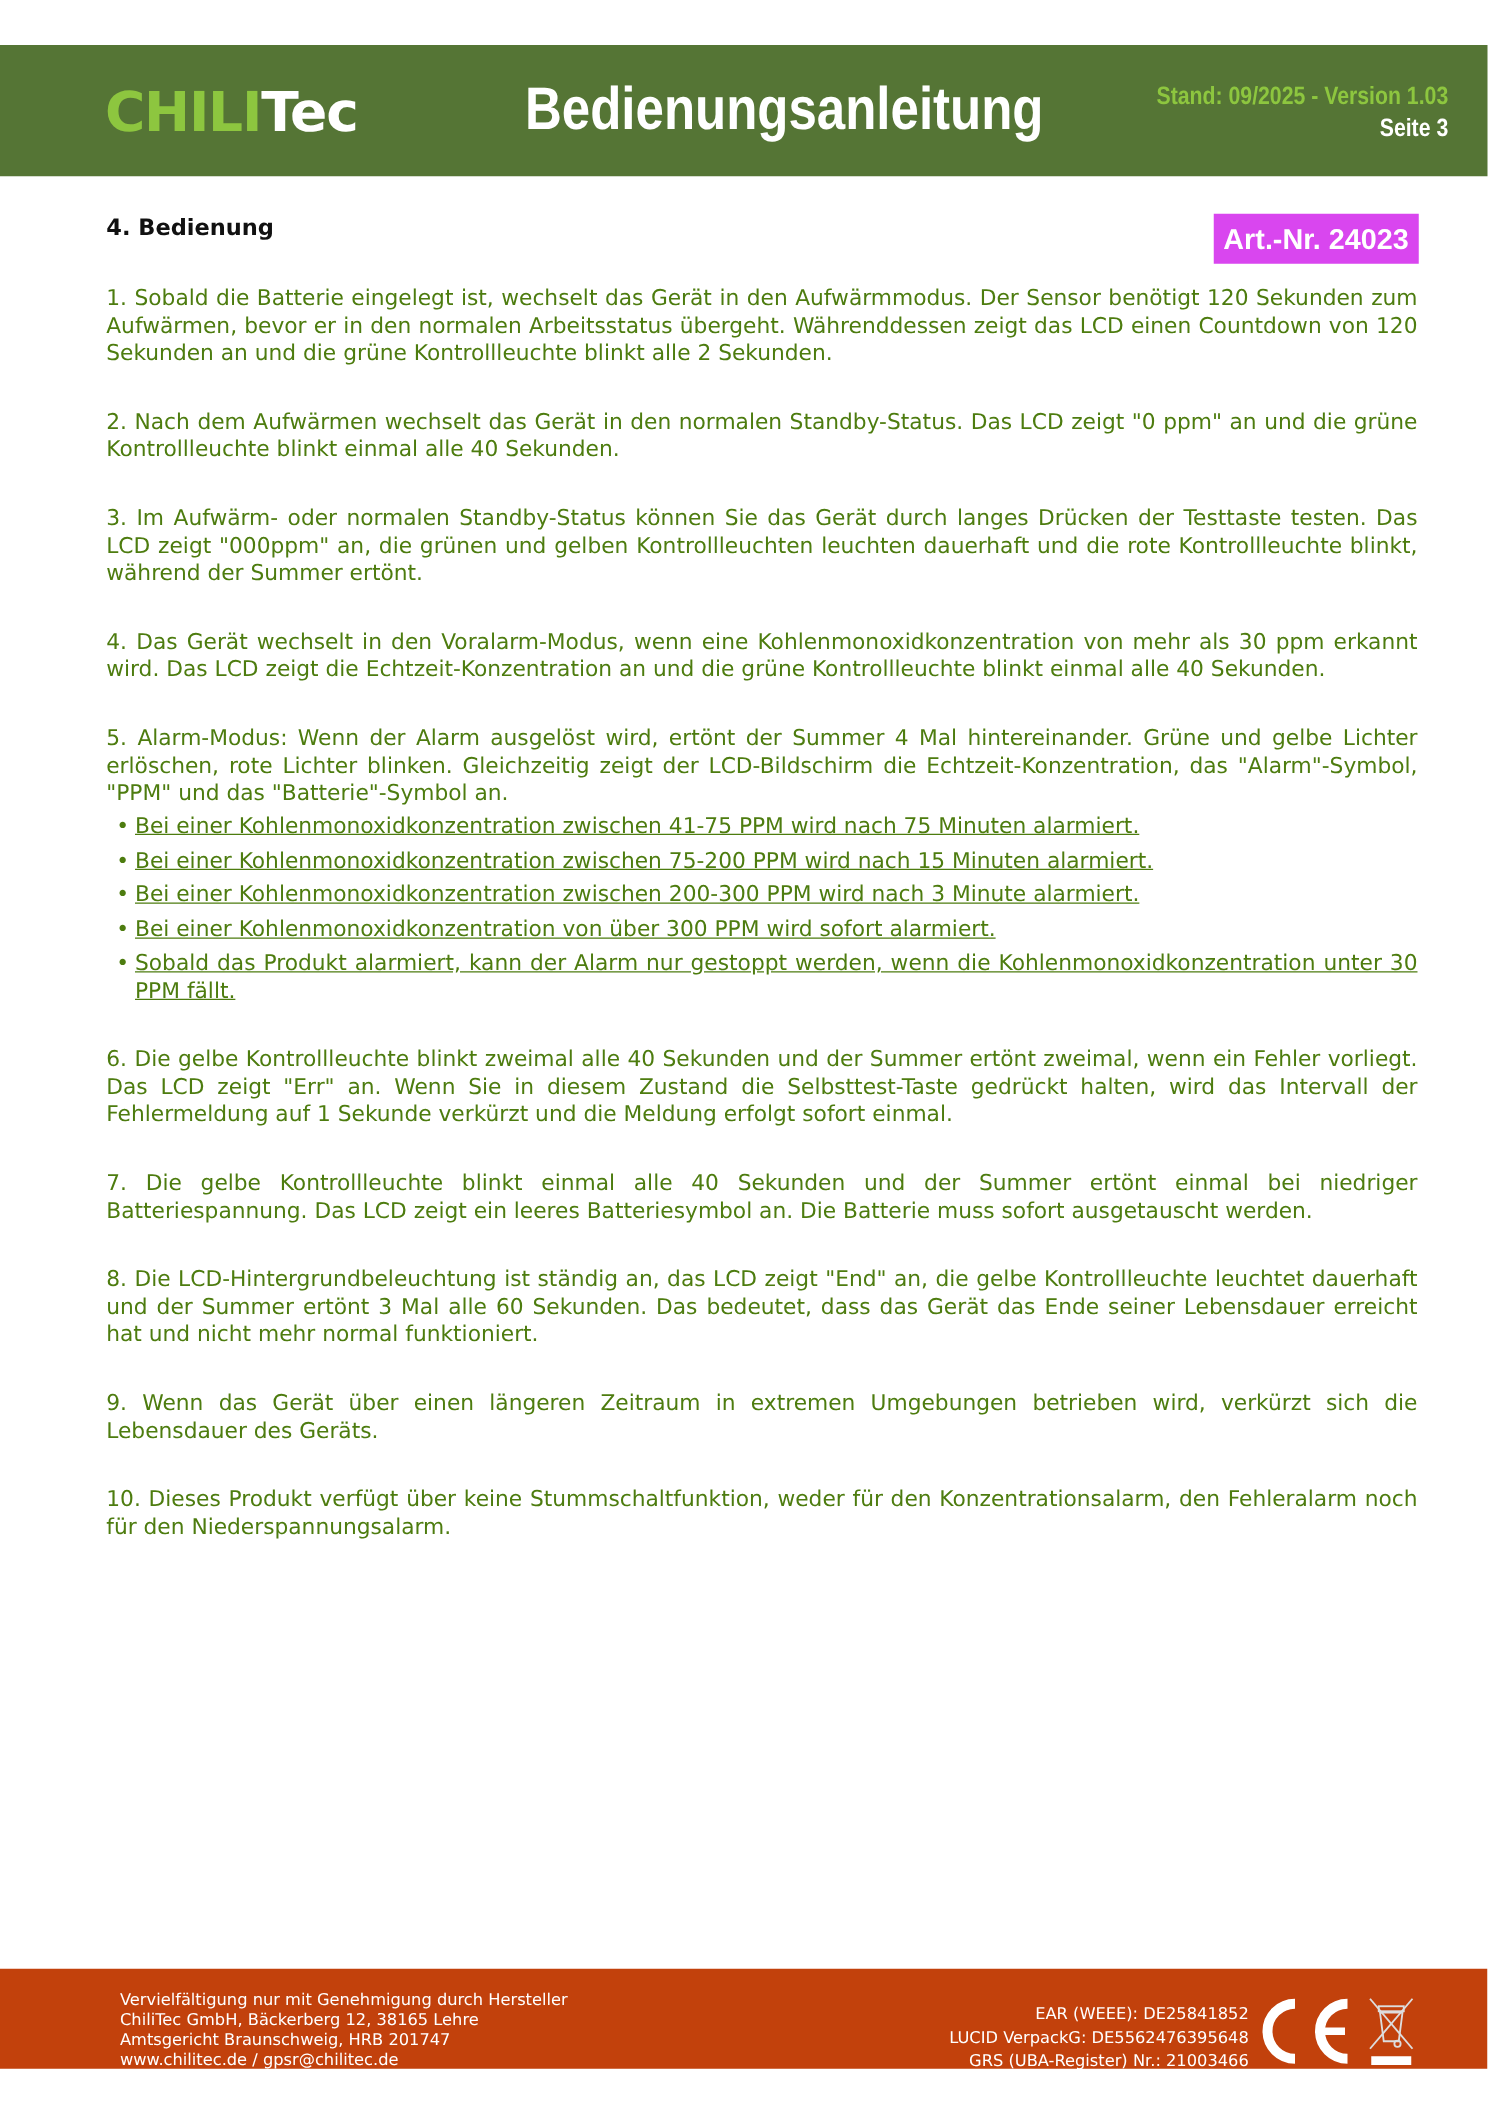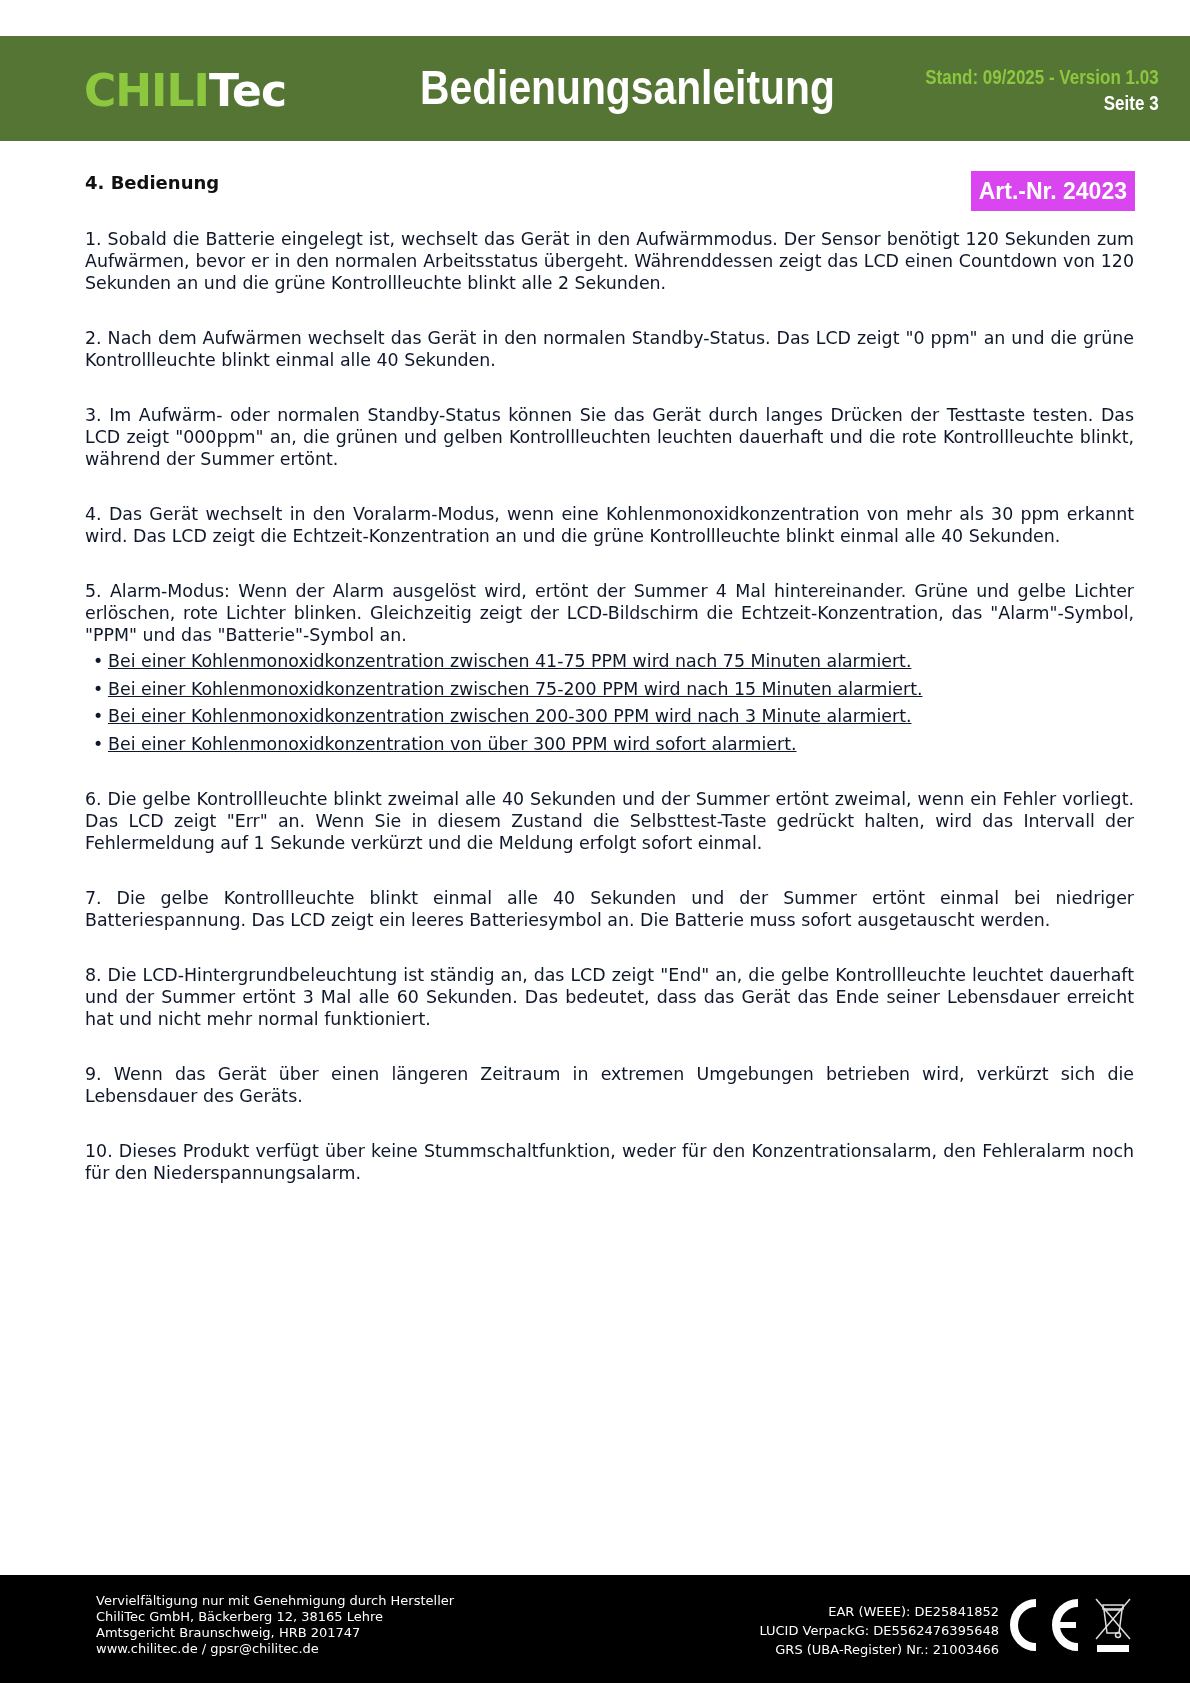--- a/index.html
+++ b/index.html
@@ -7,26 +7,26 @@
   .header { position: absolute; left: 0; top: 36px; width: 1190px; height: 105px; background: #557535; padding-left: 24px; }
   .logo { position: absolute; left: 84px; top: 34px; height: 42px; display: flex; align-items: flex-end; font-family: "DejaVu Sans", sans-serif; font-weight: bold; font-size: 44px; letter-spacing: -1px; line-height: 42px; }
   .logo .chili { color: #8dc63f; }
   .logo .tec { color: #ffffff; }
   .title { position: absolute; left: 420px; top: 24px; font-family: "Liberation Sans", sans-serif; font-weight: bold; font-size: 48px; color: #ffffff; letter-spacing: 0px; transform: scaleX(0.85); transform-origin: left top; }
   .meta { position: absolute; right: 55px; top: 28px; text-align: right; font-family: "Liberation Sans", sans-serif; font-weight: bold; transform: scaleX(0.85); transform-origin: right top; }
   .meta .version { color: #8dc63f; font-size: 20px; line-height: 26px; }
   .meta .page { color: #ffffff; font-size: 20px; line-height: 26px; }
   .section-title { position: absolute; left: 85px; top: 172px; font-size: 18px; font-weight: bold; color: #111; }
   .art-badge { position: absolute; right: 55px; top: 171px; height: 40px; padding: 0 8px; background: #d946ef; color: #fff; font-family: "Liberation Sans", sans-serif; font-weight: bold; font-size: 23px; line-height: 40px; }
-  .content { position: absolute; left: 85px; top: 228px; width: 1049px; font-size: 17.4px; line-height: 22px; color: #0f172a; }
+  .content { position: absolute; left: 85px; top: 228px; width: 1049px; font-size: 17.4px; line-height: 22px; color: #4d7c0f; }
   .para { margin: 0 0 33px 0; text-align: justify; }
   .bullets { list-style: none; padding: 0; margin: 4px 0 0 0; text-decoration: underline; }
   .bullets li { padding-left: 23px; text-indent: -15px; margin: 0 0 5.5px 0; text-align: justify; }
   .bullets li::before { content: "\2022"; display: inline-block; width: 15px; text-indent: 0; }
-  .footer { position: absolute; left: 0; top: 1575px; width: 1190px; height: 108px; background: #000000; color: #fff; }
+  .footer { position: absolute; left: 0; top: 1575px; width: 1190px; height: 80px; background: #c2410c; color: #fff; }
   .footer-left { position: absolute; left: 96px; top: 18px; font-size: 13px; line-height: 16px; }
   .footer-right { position: absolute; right: 191px; top: 27px; font-size: 13px; line-height: 19px; text-align: right; }
   .ce { position: absolute; left: 1006px; top: 20px; width: 80px; height: 60px; }
   .weee { position: absolute; left: 1093px; top: 20px; width: 40px; height: 60px; }
 </style>
 </head>
 <body>
 
 <div class="header">
   <div class="logo">
@@ -48,20 +48,21 @@
   <p class="para">2. Nach dem Aufwärmen wechselt das Gerät in den normalen Standby-Status. Das LCD zeigt "0 ppm" an und die grüne Kontrollleuchte blinkt einmal alle 40 Sekunden.</p>
   <p class="para">3. Im Aufwärm- oder normalen Standby-Status können Sie das Gerät durch langes Drücken der Testtaste testen. Das LCD zeigt "000ppm" an, die grünen und gelben Kontrollleuchten leuchten dauerhaft und die rote Kontrollleuchte blinkt, während der Summer ertönt.</p>
   <p class="para">4. Das Gerät wechselt in den Voralarm-Modus, wenn eine Kohlenmonoxidkonzentration von mehr als 30 ppm erkannt wird. Das LCD zeigt die Echtzeit-Konzentration an und die grüne Kontrollleuchte blinkt einmal alle 40 Sekunden.</p>
   <div class="para">
     <div style="text-align: justify;">5. Alarm-Modus: Wenn der Alarm ausgelöst wird, ertönt der Summer 4 Mal hintereinander. Grüne und gelbe Lichter erlöschen, rote Lichter blinken. Gleichzeitig zeigt der LCD-Bildschirm die Echtzeit-Konzentration, das "Alarm"-Symbol, "PPM" und das "Batterie"-Symbol an.</div>
     <ul class="bullets">
       <li>Bei einer Kohlenmonoxidkonzentration zwischen 41-75 PPM wird nach 75 Minuten alarmiert.</li>
       <li>Bei einer Kohlenmonoxidkonzentration zwischen 75-200 PPM wird nach 15 Minuten alarmiert.</li>
       <li>Bei einer Kohlenmonoxidkonzentration zwischen 200-300 PPM wird nach 3 Minute alarmiert.</li>
       <li>Bei einer Kohlenmonoxidkonzentration von über 300 PPM wird sofort alarmiert.</li>
+      <li>Sobald das Produkt alarmiert, kann der Alarm nur gestoppt werden, wenn die Kohlenmonoxidkonzentration unter 30 PPM fällt.</li>
     </ul>
   </div>
   <p class="para">6. Die gelbe Kontrollleuchte blinkt zweimal alle 40 Sekunden und der Summer ertönt zweimal, wenn ein Fehler vorliegt. Das LCD zeigt "Err" an. Wenn Sie in diesem Zustand die Selbsttest-Taste gedrückt halten, wird das Intervall der Fehlermeldung auf 1 Sekunde verkürzt und die Meldung erfolgt sofort einmal.</p>
   <p class="para">7. Die gelbe Kontrollleuchte blinkt einmal alle 40 Sekunden und der Summer ertönt einmal bei niedriger Batteriespannung. Das LCD zeigt ein leeres Batteriesymbol an. Die Batterie muss sofort ausgetauscht werden.</p>
   <p class="para">8. Die LCD-Hintergrundbeleuchtung ist ständig an, das LCD zeigt "End" an, die gelbe Kontrollleuchte leuchtet dauerhaft und der Summer ertönt 3 Mal alle 60 Sekunden. Das bedeutet, dass das Gerät das Ende seiner Lebensdauer erreicht hat und nicht mehr normal funktioniert.</p>
   <p class="para">9. Wenn das Gerät über einen längeren Zeitraum in extremen Umgebungen betrieben wird, verkürzt sich die Lebensdauer des Geräts.</p>
   <p class="para">10. Dieses Produkt verfügt über keine Stummschaltfunktion, weder für den Konzentrationsalarm, den Fehleralarm noch für den Niederspannungsalarm.</p>
 </div>
 
 <div class="footer">

